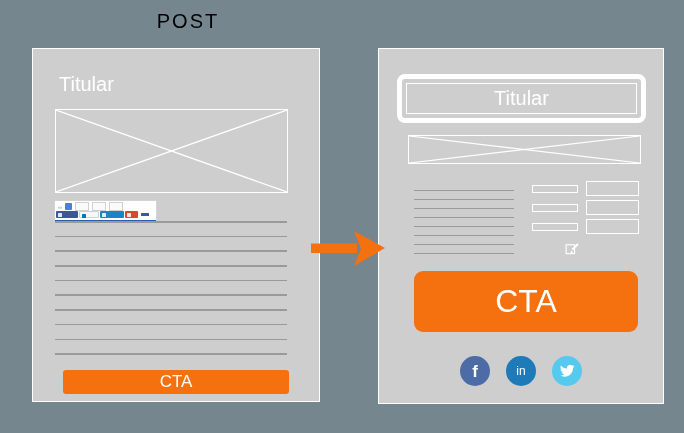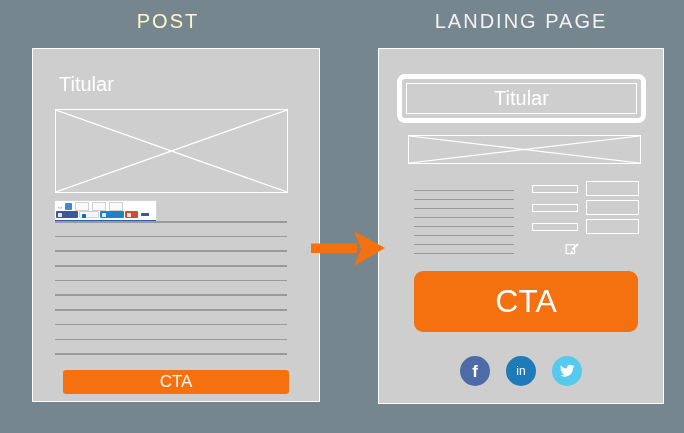--- a/index.html
+++ b/index.html
@@ -109,21 +109,21 @@
   .social-circle svg{width:16px;height:16px;display:block;}
 
   .arrow{position:absolute;left:311px;top:229px;width:74px;height:38px;z-index:5;}
   .arrow svg{display:block;width:100%;height:100%;}
 </style>
 </head>
 <body>
 
 <div class="stage" style="background-color: rgb(118, 134, 143);">
 
-  <div class="col-title" style="left: 24px; width: 288px; color: #fef9c3;">POST</div>
+  <div class="col-title" style="left: 44px; width: 288px; color: #000000;">POST</div>
 
   <div class="panel post" style="background-color: rgb(206, 206, 206);">
 
     <div class="heading-text">Titular</div>
 
     <div class="ximg">
       <svg viewBox="0 0 100 100" preserveAspectRatio="none">
         <line x1="0" y1="0" x2="100" y2="100"></line>
         <line x1="0" y1="100" x2="100" y2="0"></line>
       </svg>
@@ -172,21 +172,20 @@
     <button class="cta" style="background-color: rgb(245, 112, 15);">CTA</button>
   </div>
 
   <div class="arrow" style="color: rgb(245, 112, 15);">
     <svg viewBox="0 0 74 38">
       <polygon points="0,14.5 46,14.5 46,24 0,24" fill="currentColor"></polygon>
       <polygon points="43,2 74,19 43,37 50,19.5" fill="currentColor"></polygon>
     </svg>
   </div>
 
-  <div class="col-title" style="left: 378px; width: 286px; color: rgb(242, 242, 242);">LANDING PAGE</div>
 
   <div class="panel landing" style="background-color: rgb(206, 206, 206);">
 
     <div class="title-frame">
       <div class="inner">Titular</div>
     </div>
 
     <div class="ximg">
       <svg viewBox="0 0 100 100" preserveAspectRatio="none">
         <line x1="0" y1="0" x2="100" y2="100"></line>

